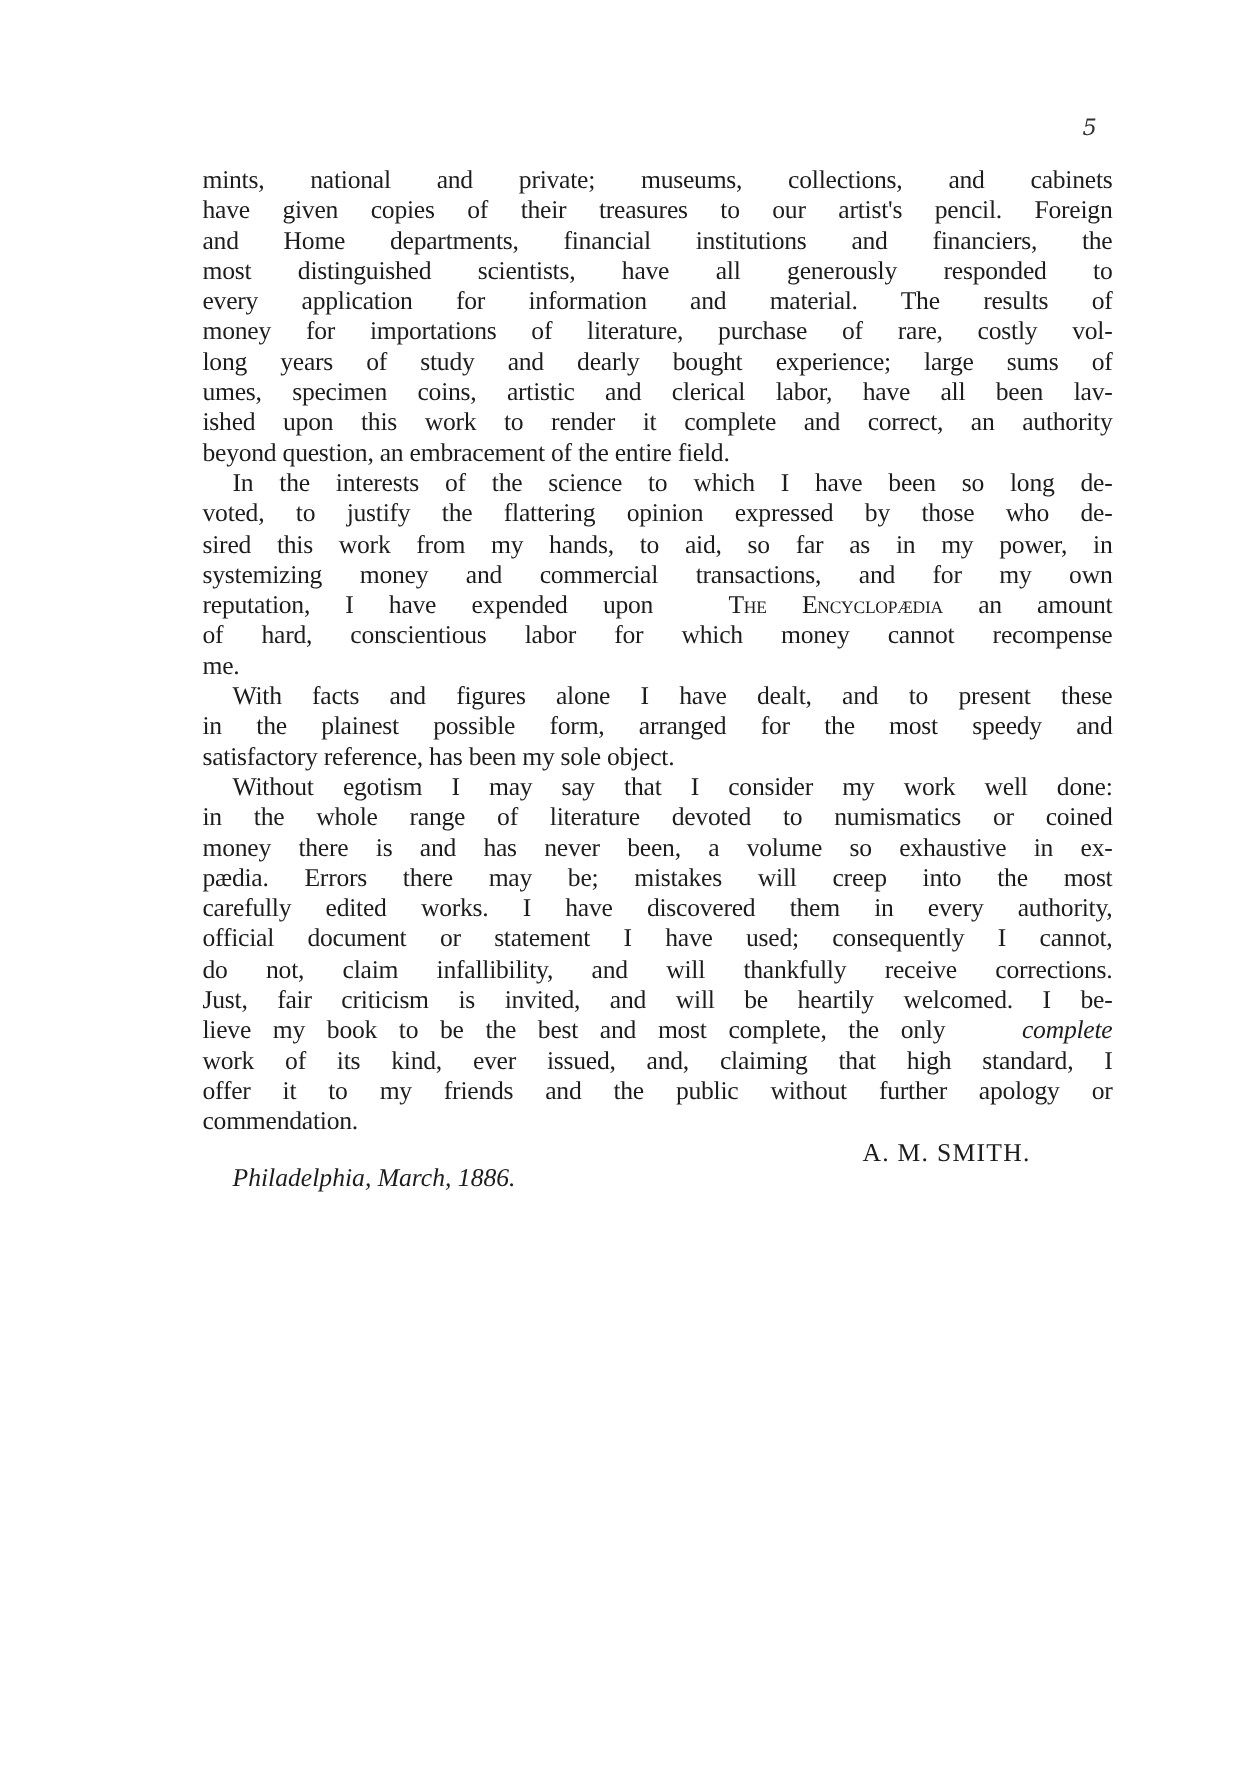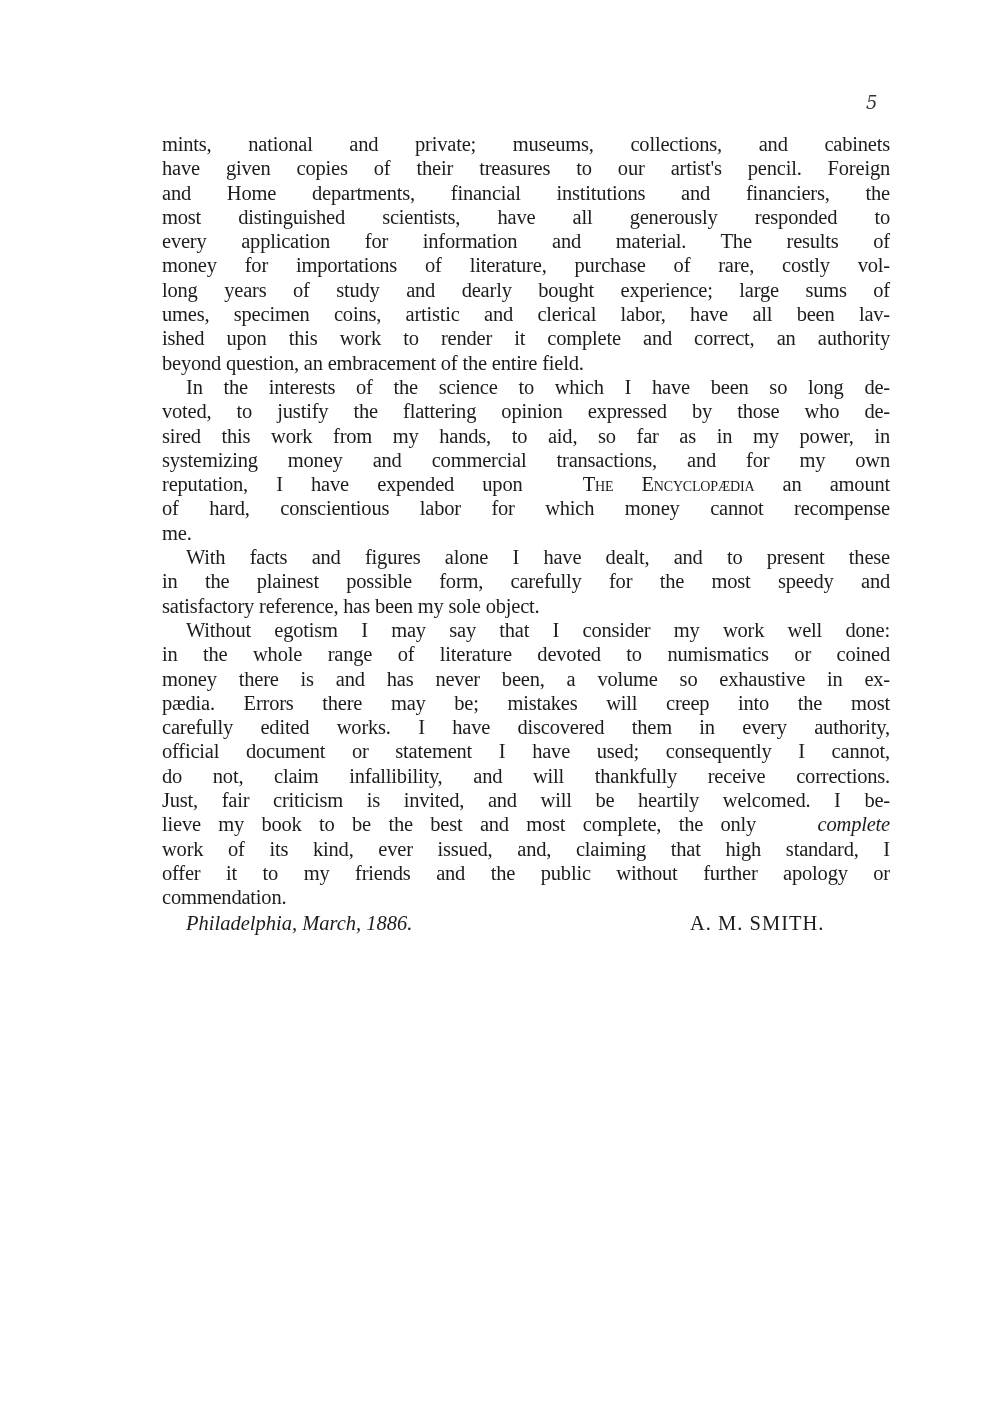--- a/index.html
+++ b/index.html
@@ -57,20 +57,21 @@
       position: relative;
       height: 26px;
       line-height: 26px;
       font-size: 20.5px;
       font-family: "Liberation Serif", serif;
     }
     .place-date {
       position: absolute;
       left: 24px;
       font-style: italic;
+      margin-top: 20px;
     }
     .signature {
       position: absolute;
       left: 528px;
       letter-spacing: 1px;
     }
   </style>
 </head>
 <body>
 
@@ -96,21 +97,21 @@
     <div class="line">voted, to justify the flattering opinion expressed by those who de-</div>
     <div class="line">sired this work from my hands, to aid, so far as in my power, in</div>
     <div class="line">systemizing money and commercial transactions, and for my own</div>
     <div class="line"><span>reputation, I have expended upon</span> <span class="sc">The Encyclopædia</span> <span>an amount</span></div>
     <div class="line">of hard, conscientious labor for which money cannot recompense</div>
     <div class="line last">me.</div>
   </div>
 
   <div>
     <div class="line indent">With facts and figures alone I have dealt, and to present these</div>
-    <div class="line">in the plainest possible form, carefully for the most speedy and</div>
+    <div class="line">in the plainest possible form, arranged for the most speedy and</div>
     <div class="line last">satisfactory reference, has been my sole object.</div>
   </div>
 
   <div>
     <div class="line indent">Without egotism I may say that I consider my work well done:</div>
     <div class="line">in the whole range of literature devoted to numismatics or coined</div>
     <div class="line">money there is and has never been, a volume so exhaustive in ex-</div>
     <div class="line">pædia. Errors there may be; mistakes will creep into the most</div>
     <div class="line">carefully edited works. I have discovered them in every authority,</div>
     <div class="line">official document or statement I have used; consequently I cannot,</div>

